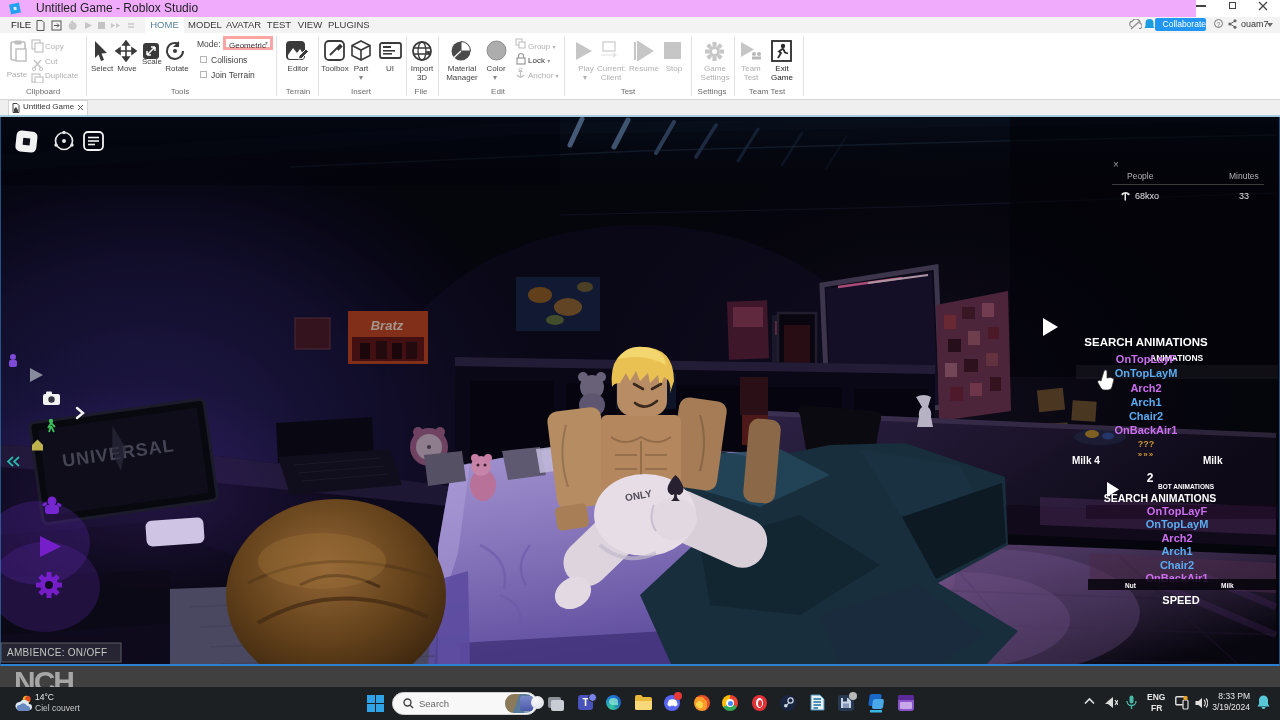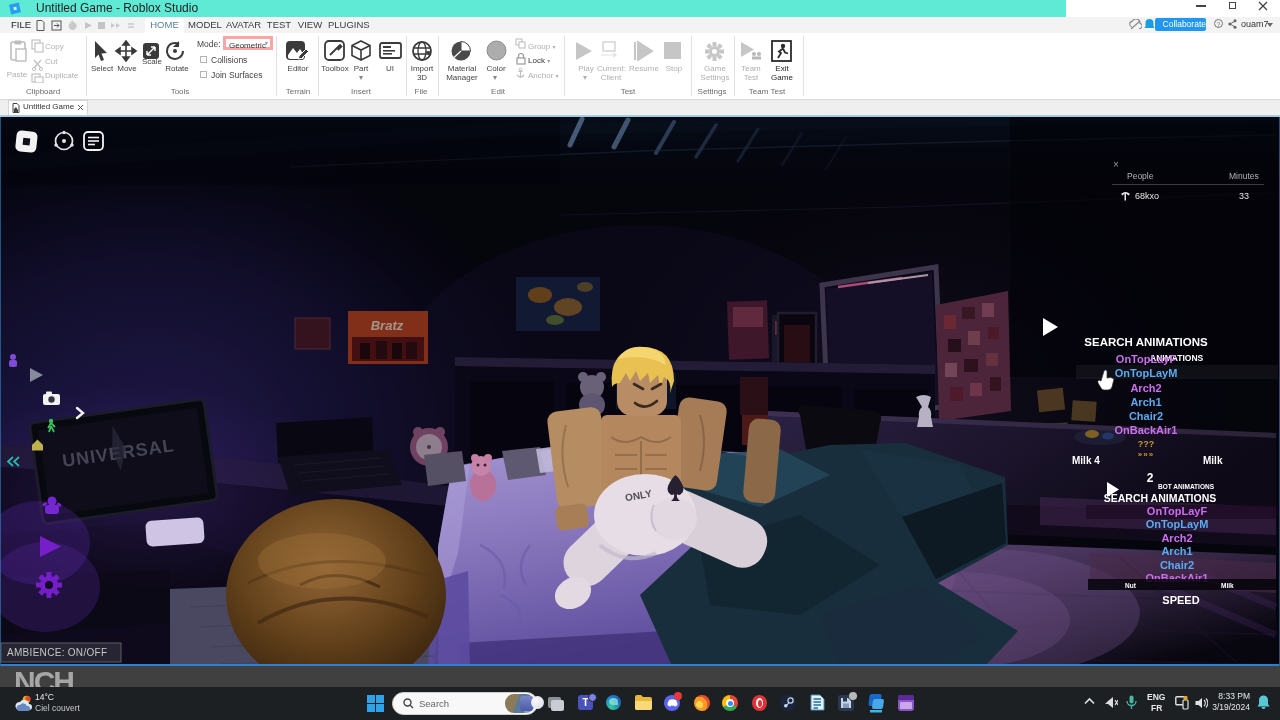--- a/index.html
+++ b/index.html
@@ -1,18 +1,18 @@
 <!DOCTYPE html>
 <html><head>
 <meta charset="utf-8">
 <style>
 html,body{margin:0;padding:0;width:1280px;height:720px;overflow:hidden;background:#fff;font-family:"Liberation Sans",sans-serif;}
 *{box-sizing:border-box;}
 .abs{position:absolute;}
-#titlebar{position:absolute;left:0;top:0;width:1066px;height:17px;background:#5eead4;}
+#titlebar{position:absolute;left:0;top:0;width:1196px;height:17px;background:#f0abfc;}
 #menurow{position:absolute;left:0;top:17px;width:1280px;height:16px;background:#f4f3f3;}
 #ribbon{position:absolute;left:0;top:33px;width:1280px;height:67px;background:#ffffff;border-bottom:1px solid #d8d8d8;}
 #tabstrip{position:absolute;left:0;top:100px;width:1280px;height:15px;background:#f0efef;}
 #viewport{position:absolute;left:0;top:115px;width:1280px;height:551px;background:#07070f;}
 #whitestrip{position:absolute;left:0;top:666px;width:1280px;height:21px;background:#404040;}
 #taskbar{position:absolute;left:0;top:687px;width:1280px;height:33px;background:#1d2023;}
 .glabel{position:absolute;top:54px;font-size:8px;color:#6b6b6b;text-align:center;}
 .gsep{position:absolute;top:3px;height:60px;width:1px;background:#e2e2e2;}
 .ilabel{position:absolute;font-size:8px;color:#444;text-align:center;}
 .gray{color:#b0b0b0 !important;}
@@ -107,21 +107,21 @@
   <div class="ilabel" style="left:90px;top:31px;width:24px;">Select</div>
   <div class="ilabel" style="left:116px;top:31px;width:22px;">Move</div>
   <div class="ilabel" style="left:141px;top:24px;width:22px;">Scale</div>
   <div class="ilabel" style="left:164px;top:31px;width:26px;">Rotate</div>
   <div class="abs" style="left:197px;top:6px;font-size:8.5px;color:#444;">Mode:</div>
   <div class="abs" style="left:223px;top:3px;width:50px;height:14px;background:#fff;border:3px solid #fca5a5;font-size:8px;color:#333;padding:2px 0 0 3px;">Geometric</div>
   <div class="abs" style="left:265px;top:6px;font-size:6px;color:#999;">▾</div>
   <div class="abs" style="left:200px;top:23px;width:7px;height:7px;border:1px solid #b5b5b5;background:#fdfdfd;"></div>
   <div class="abs" style="left:211px;top:22px;font-size:8.5px;color:#444;">Collisions</div>
   <div class="abs" style="left:200px;top:38px;width:7px;height:7px;border:1px solid #b5b5b5;background:#fdfdfd;"></div>
-  <div class="abs" style="left:211px;top:37px;font-size:8.5px;color:#444;">Join Surfaces</div>
+  <div class="abs" style="left:211px;top:37px;font-size:8.5px;color:#444;">Join Terrain</div>
   <div class="glabel" style="left:150px;width:60px;">Tools</div>
   <div class="gsep" style="left:276px;"></div>
 
   <svg class="abs" style="left:285px;top:7px" width="24" height="22" viewBox="0 0 24 22">
     <rect x="1" y="1" width="19" height="19" rx="4" fill="#3a3a3a"></rect>
     <path d="M3 15 l5 -7 4 5 3 -4 4 6 v2 q0 2 -2 2 h-12 q-2 0 -2 -2 z" fill="#fff"></path>
     <path d="M14 16 l7 -7 2.5 2.5 -7 7 -3 .5 z" fill="#3a3a3a" stroke="#fff" stroke-width="1"></path>
   </svg>
   <div class="ilabel" style="left:285px;top:31px;width:26px;">Editor</div>
   <div class="glabel" style="left:278px;width:40px;">Terrain</div>

